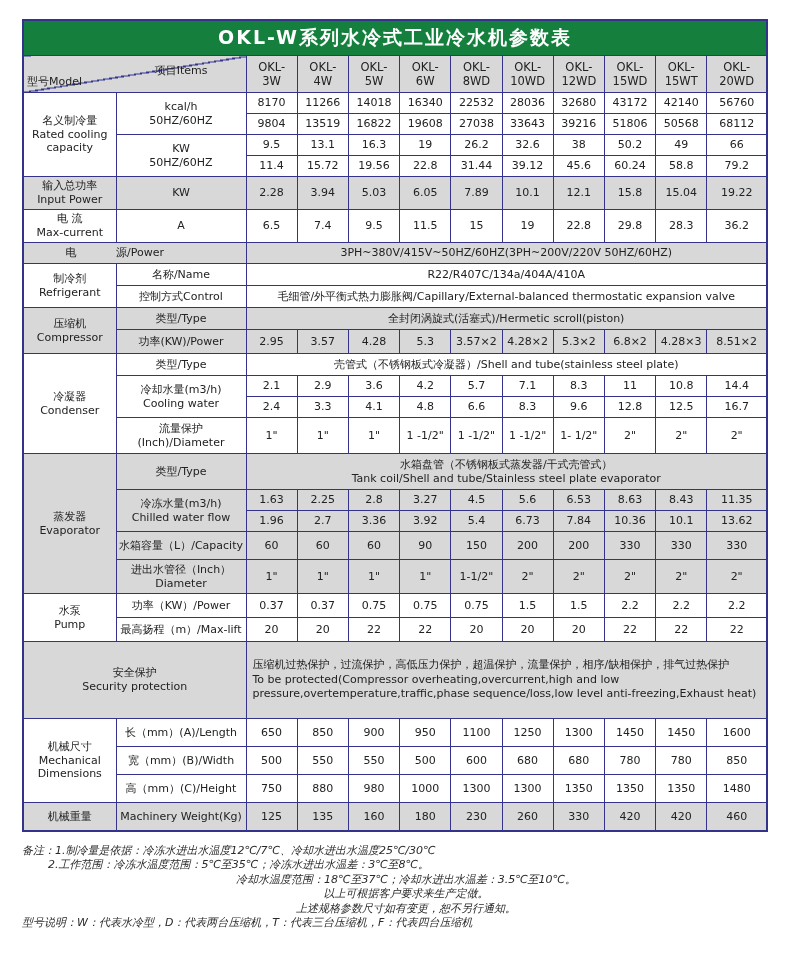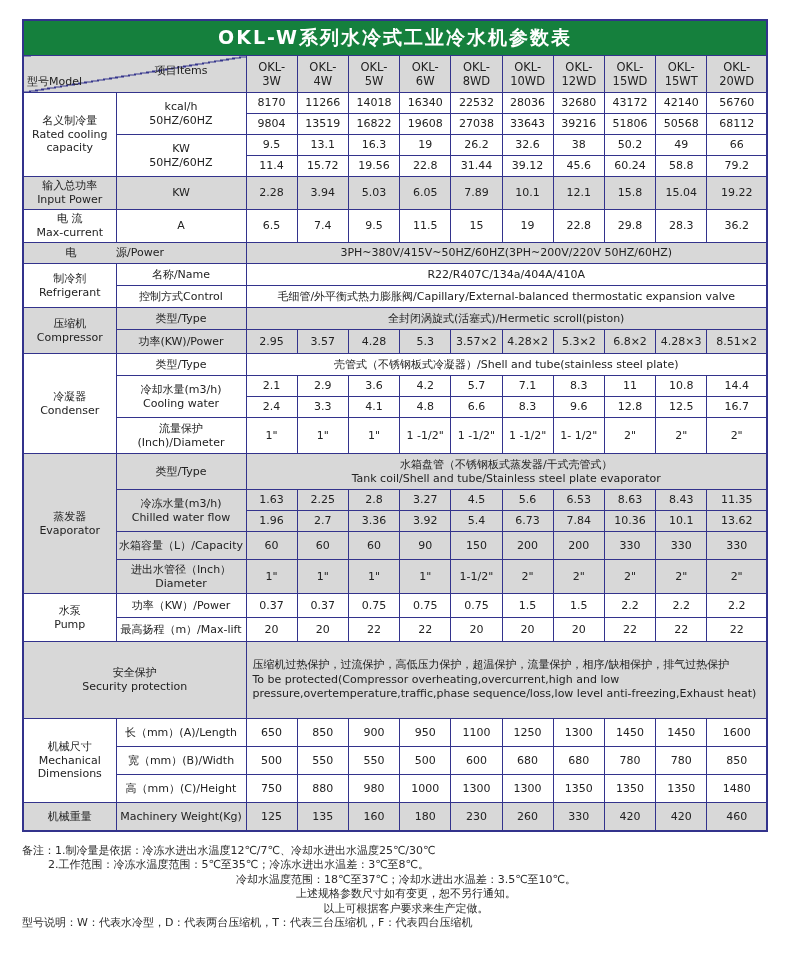--- a/index.html
+++ b/index.html
@@ -51,21 +51,21 @@
         rgba(0,0,0,0) calc(50% - 0.7px),
         #33338c calc(50% - 0.7px),
         #33338c calc(50% + 0.7px),
         rgba(0,0,0,0) calc(50% + 0.7px)),
       #d8d8d8;
   }
   td.corner .c-tl{position:absolute;left:3px;bottom:3px;font-size:11px;}
   td.corner .c-tr{position:absolute;right:38px;top:8px;font-size:11px;}
 
   
-  .notes{margin-top:12px;font-size:11px;line-height:14.4px;color:#2a2a2a;}
+  .notes{margin-top:12px;font-size:11px;line-height:14.4px;color:#2a2a2a;font-style:italic;}
   .notes div{white-space:nowrap;}
   .ind1{padding-left:26px;} .ind2{padding-left:22px;text-align:center;}
 </style>
 </head>
 <body>
 
 <div class="page">
 
 
   <table class="spec">
@@ -479,19 +479,19 @@
           <td class="v">420</td>
           <td class="v">460</td>
         </tr>
     </tbody>
   </table>
 
   <div class="notes">
     <div>备注：1.制冷量是依据：冷冻水进出水温度12℃/7℃、冷却水进出水温度25℃/30℃</div>
     <div class="ind1">2.工作范围：冷冻水温度范围：5℃至35℃；冷冻水进出水温差：3℃至8℃。</div>
     <div class="ind2">冷却水温度范围：18℃至37℃；冷却水进出水温差：3.5℃至10℃。</div>
+    <div class="ind2">以上可根据客户要求来生产定做。</div>
     <div class="ind2">上述规格参数尺寸如有变更，恕不另行通知。</div>
-    <div class="ind2">以上可根据客户要求来生产定做。</div>
     <div>型号说明：W：代表水冷型，D：代表两台压缩机，T：代表三台压缩机，F：代表四台压缩机</div>
 
   </div>
 
 </div>
 
 </body></html>

